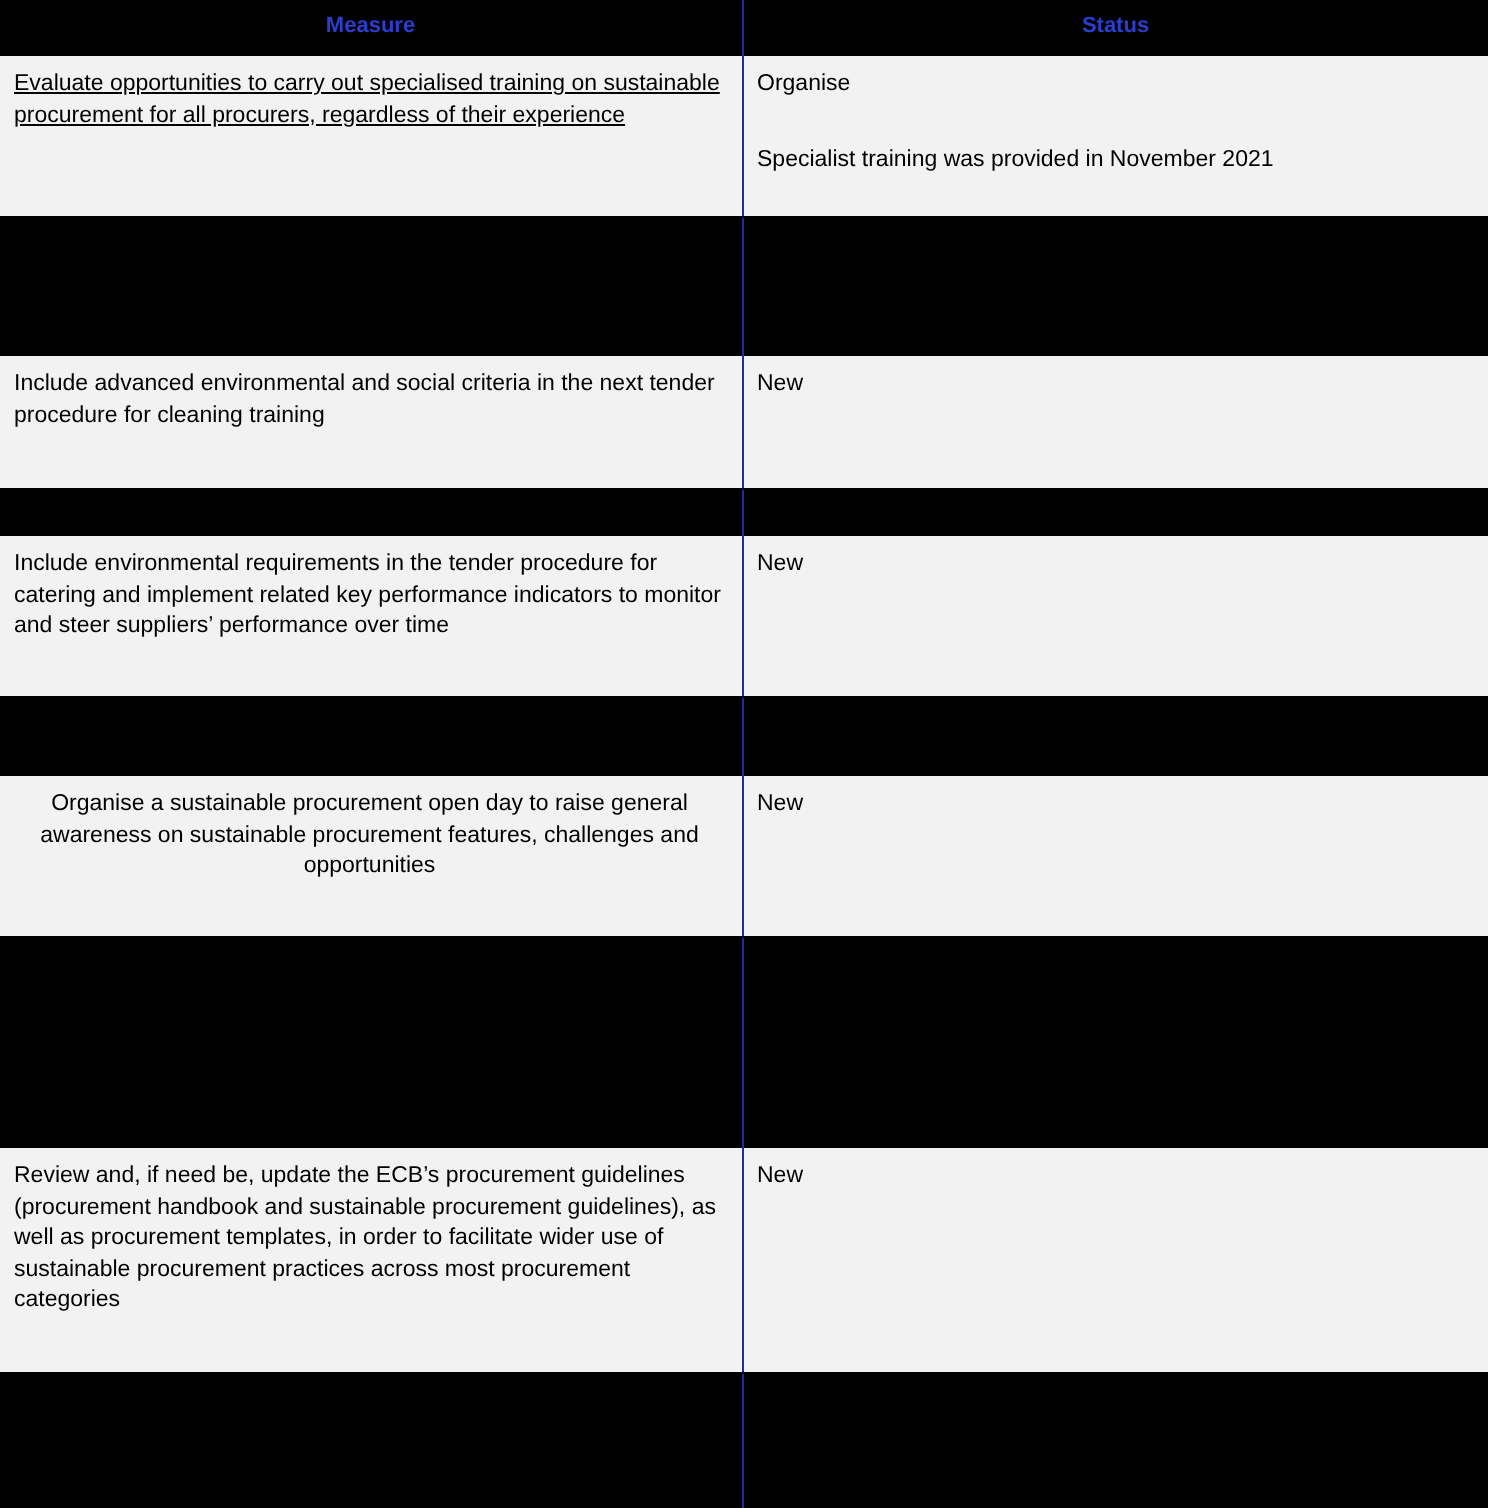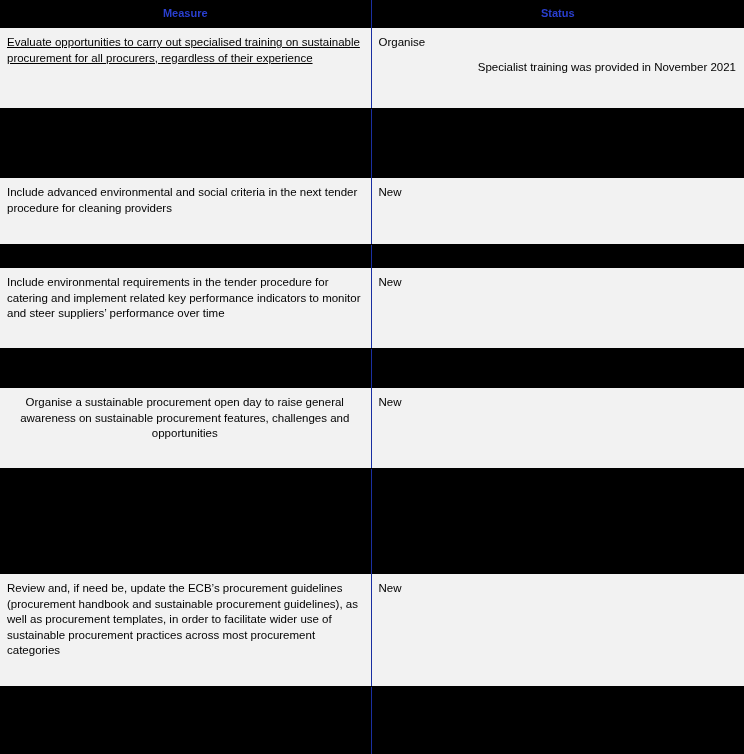--- a/index.html
+++ b/index.html
@@ -62,21 +62,21 @@
   tbody tr.filler td {
     background: #000000;
     border: none;
     padding: 0;
     height: 0;
   }
   tbody tr.filler td.cell-measure {
     border-right: 1px solid #1a2fa0;
   }
   .status-line { display: block; }
-  .status-line + .status-line { margin-top: 9px; text-align: right; }
+  .status-line + .status-line { margin-top: 22px; }
 </style>
 </head>
 <body>
 
 <div class="table-wrap">
   <table class="measures">
     <colgroup>
       <col class="col-measure">
       <col class="col-status">
     </colgroup>
@@ -92,21 +92,21 @@
           <td class="cell-status">
             <span class="status-line">Organise</span>
             <span class="status-line">Specialist training was provided in November 2021</span>
           </td>
         </tr>
         <tr class="filler">
           <td class="cell-measure" style="height: 68px;"></td>
           <td class="cell-status"></td>
         </tr>
         <tr>
-          <td class="cell-measure" style="height: 52px;">Include advanced environmental and social criteria in the next tender procedure for cleaning providers</td>
+          <td class="cell-measure" style="height: 52px;">Include advanced environmental and social criteria in the next tender procedure for cleaning training</td>
           <td class="cell-status">
             <span class="status-line">New</span>
           </td>
         </tr>
         <tr class="filler">
           <td class="cell-measure" style="height: 22px;"></td>
           <td class="cell-status"></td>
         </tr>
         <tr>
           <td class="cell-measure" style="height: 66px;">Include environmental requirements in the tender procedure for catering and implement related key performance indicators to monitor and steer suppliers’ performance over time</td>

